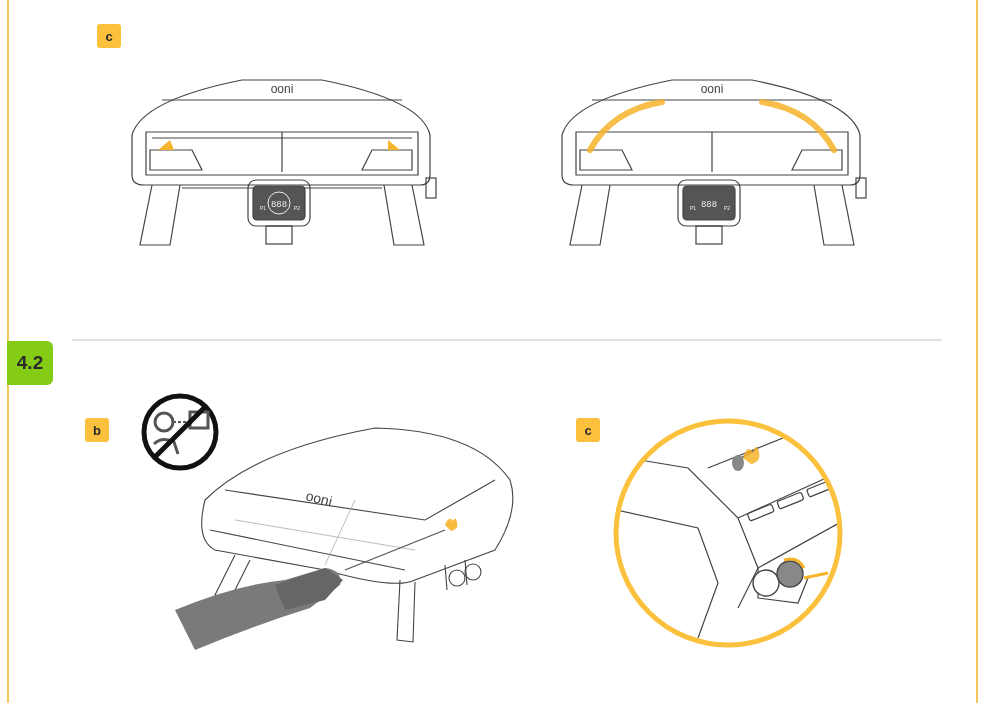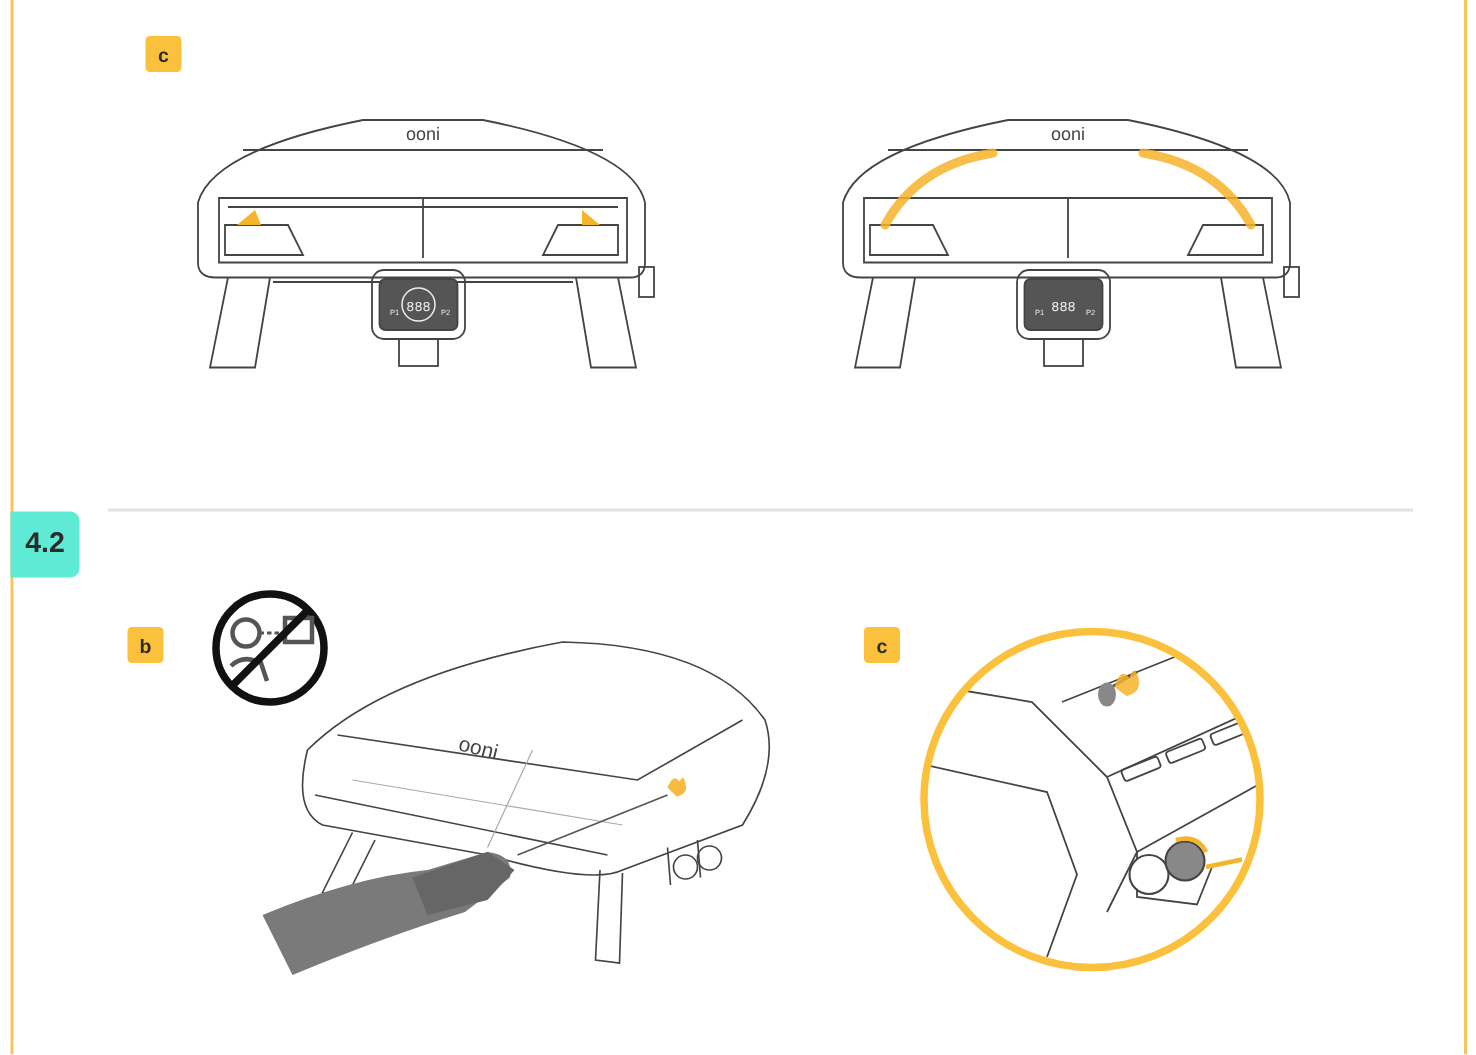--- a/index.html
+++ b/index.html
@@ -1,20 +1,20 @@
 <!DOCTYPE html>
 <html><head>
 <meta charset="utf-8">
 <style>
   html, body { margin:0; padding:0; background:#ffffff; }
   body { width:984px; height:703px; position:relative; overflow:hidden; font-family:"Liberation Sans", sans-serif; }
   .page-border-left { position:absolute; left:7px; top:0; width:2px; height:703px; background:#f5c75a; }
   .page-border-right { position:absolute; left:976px; top:0; width:2px; height:703px; background:#f5c75a; }
   .step-badge { position:absolute; width:24px; height:24px; border-radius:3px; background:#fcc13c; color:#2b2b2b; font-weight:bold; font-size:13px; display:flex; align-items:center; justify-content:center; }
-  .section-badge { position:absolute; left:7px; top:341px; width:46px; height:44px; background:#5eead4; border-radius:0 6px 6px 0; color:#2b2b2b; font-weight:bold; font-size:19px; display:flex; align-items:center; justify-content:center; }
+  .section-badge { position:absolute; left:7px; top:341px; width:46px; height:44px; background:#84cc16; border-radius:0 6px 6px 0; color:#2b2b2b; font-weight:bold; font-size:19px; display:flex; align-items:center; justify-content:center; }
   .divider { position:absolute; left:72px; top:339px; width:870px; height:2px; background:#e2e2e2; }
   .illus { position:absolute; }
   svg { display:block; }
 </style>
 </head>
 <body>
 
 <div class="page-border-left"></div>
 <div class="page-border-right"></div>
 

